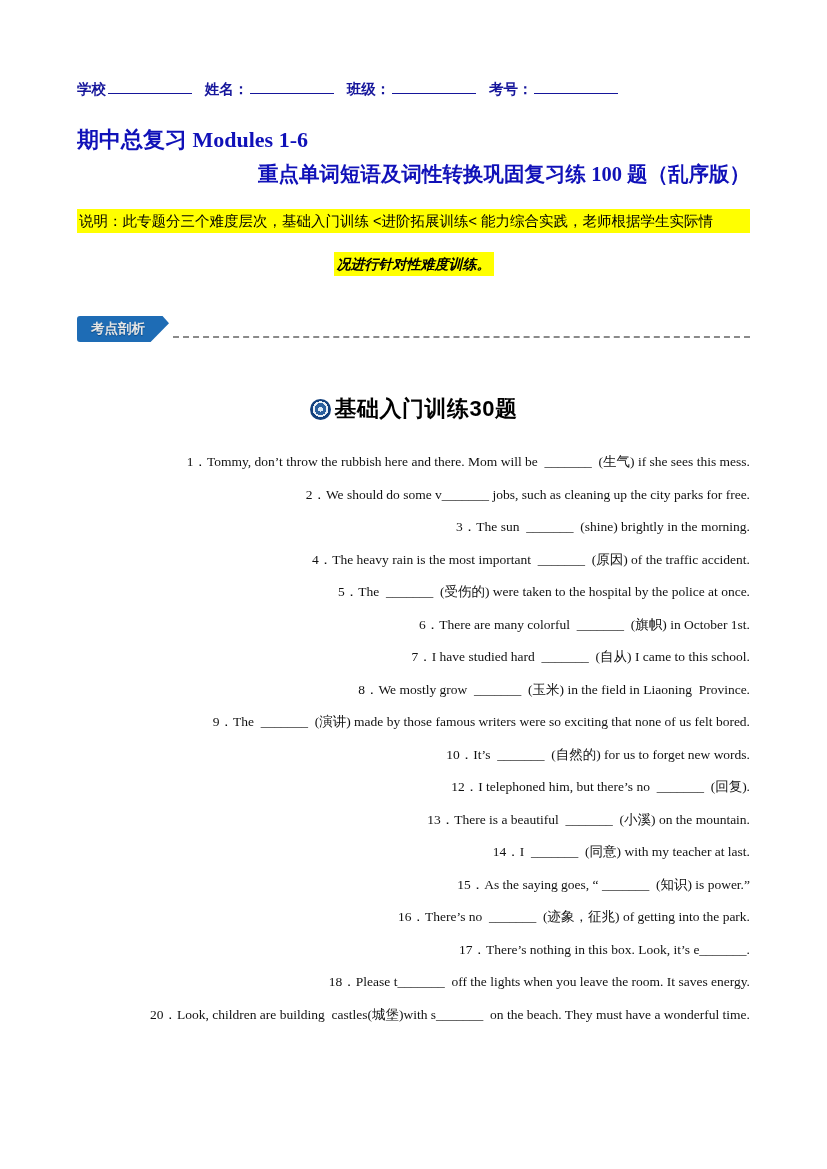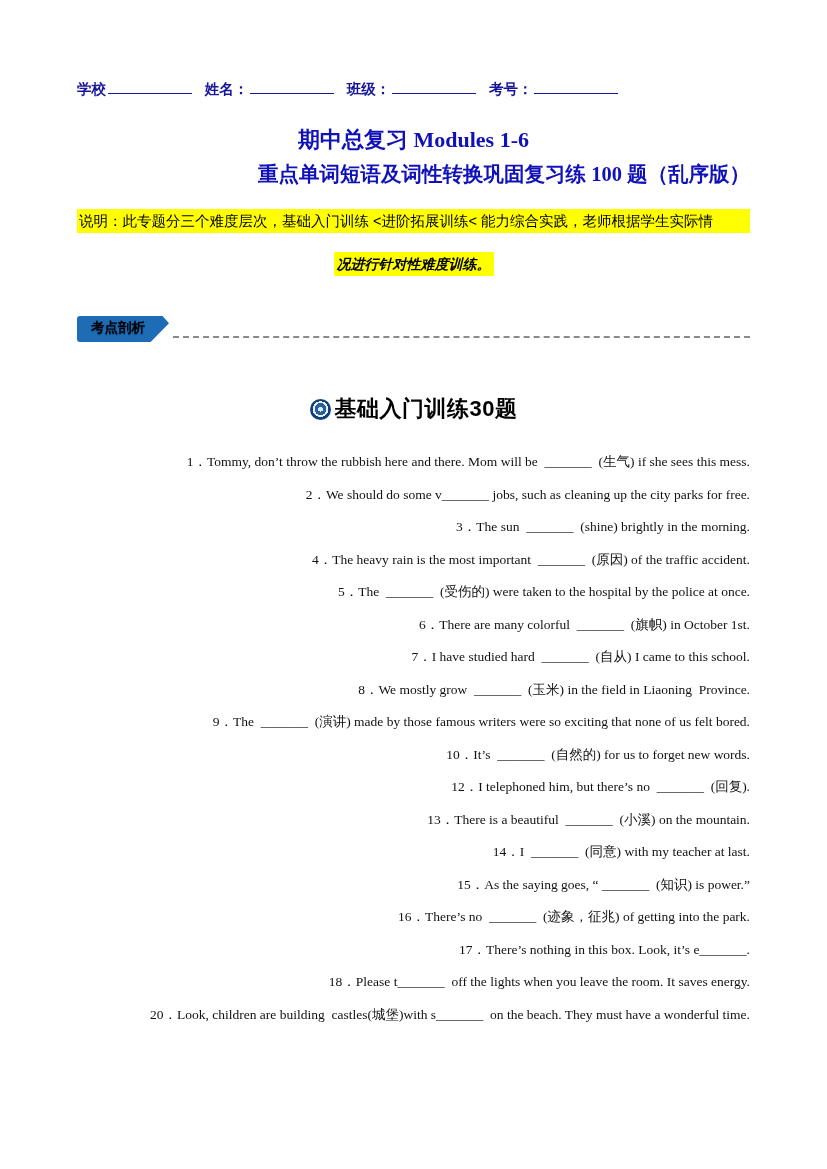--- a/index.html
+++ b/index.html
@@ -17,21 +17,21 @@
     white-space:nowrap;
   }
   .hf{margin-right:6px;}
   .hf-blank{
     display:inline-block;width:84px;height:13px;
     border-bottom:1.5px solid #16169b;margin:0 3px 0 2px;
     vertical-align:baseline;
   }
   
   .title1{
-    margin:26px 0 0 0;text-align:center;color:#1011b8;
+    margin:26px 0 0 0;text-align:left;color:#1011b8;
     font-size:22px;font-weight:bold;line-height:30px;
     font-family:"Liberation Serif","DejaVu Serif",serif;
   }
   .title2{
     margin:5px 0 0 0;text-align:right;color:#1011b8;
     font-size:20.5px;font-weight:bold;line-height:29px;
     font-family:"Liberation Serif","DejaVu Serif",serif;
   }
   
   .notice{margin-top:20px;font-family:"Liberation Sans","DejaVu Sans",sans-serif;}
@@ -40,22 +40,22 @@
     line-height:24px;padding:0 2px;
   }
   .notice-l2-wrap{margin-top:19px;text-align:center;}
   .notice-l2{
     background:#ffff00;color:#000;font-weight:bold;font-size:14px;
     line-height:24px;padding:0 3px;display:inline-block;font-style:italic;
   }
   
   .badge-row{margin-top:40px;display:flex;align-items:flex-end;}
   .badge{
-    background:#1e6cb5;color:#000000;font-weight:bold;font-size:13.5px;
-    font-family:Liberation Mono, monospace;
+    background:#1e6cb5;color:#e5e5e5;font-weight:bold;font-size:13.5px;
+    font-family:Liberation Serif, serif;
     width:78px;height:26px;line-height:26px;padding-left:14px;
     clip-path:polygon(0 0,93% 0,100% 28%,80% 100%,0 100%);
     border-radius:3px 0 0 3px;
     text-shadow:0 1px 1px #0d4a85;
   }
   .dash{flex:1;border-bottom:2px dashed #8a8a8a;margin:0 0 4px 4px;}
   
   .section-head{margin-top:52px;text-align:center;}
   .sec-icon{
     display:inline-block;width:21px;height:21px;border-radius:50%;

